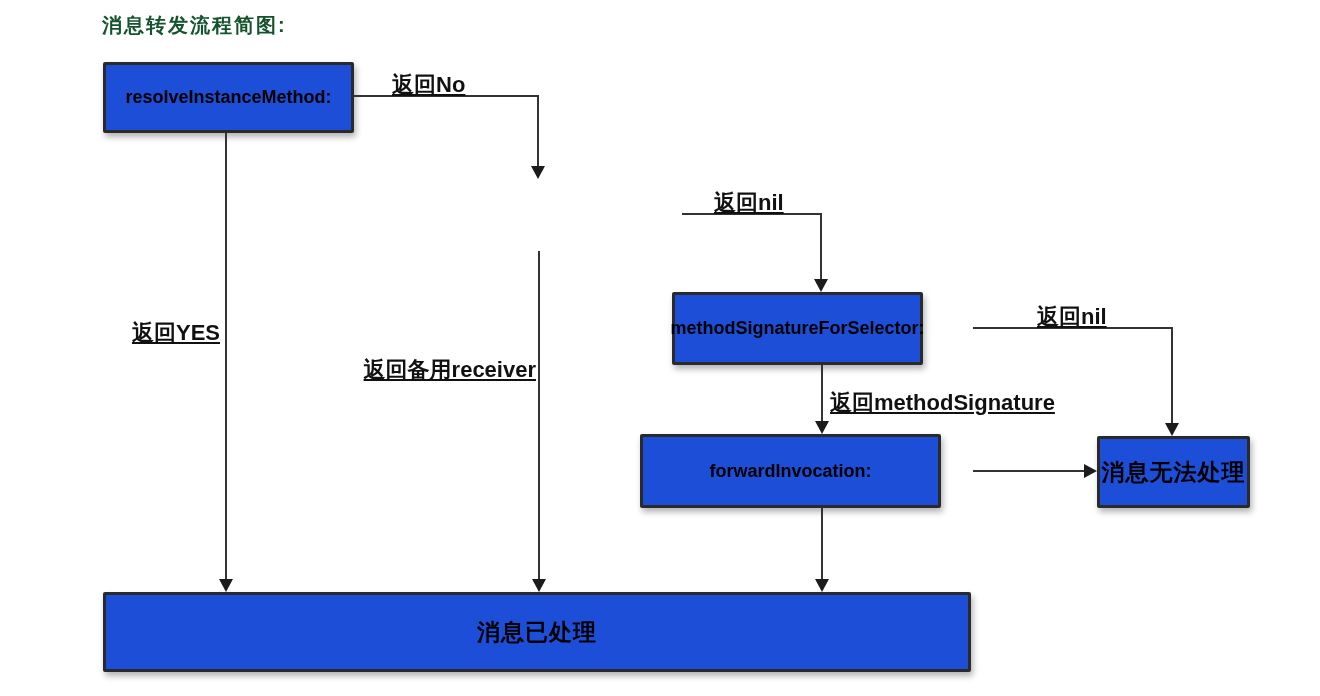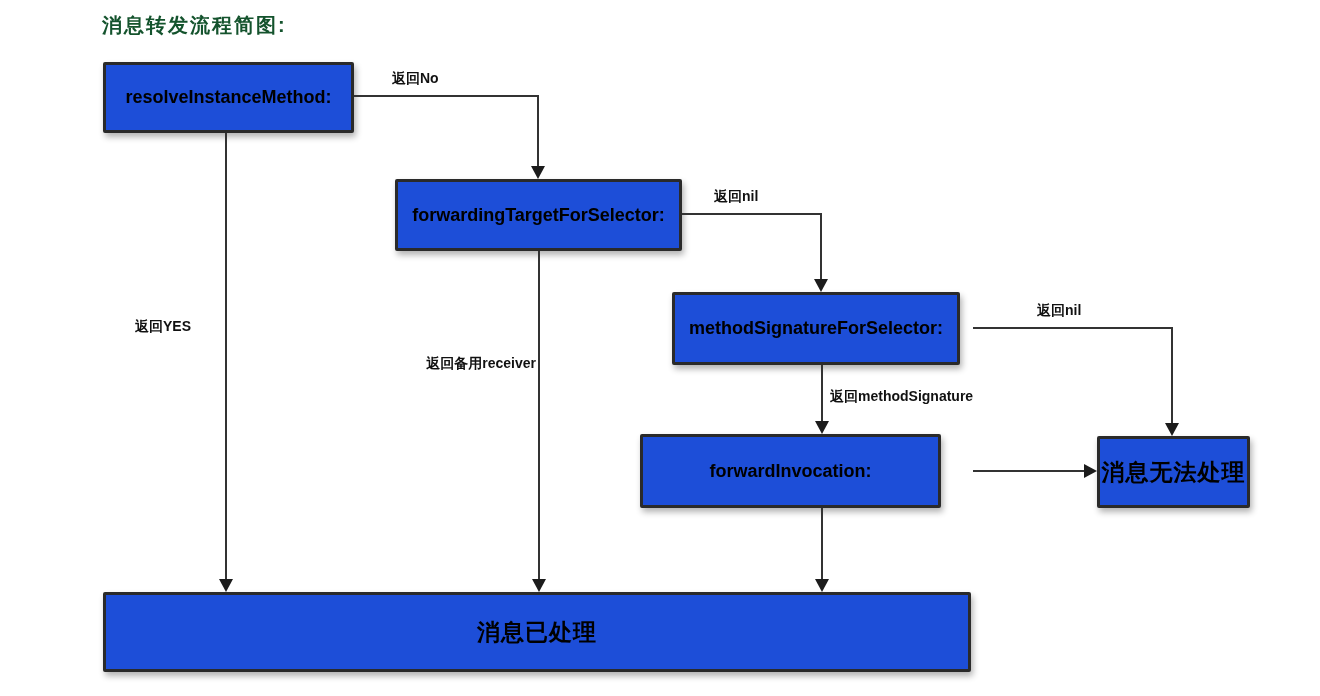--- a/index.html
+++ b/index.html
@@ -49,54 +49,54 @@
   .arr-right{
     position:absolute;
     width:0;height:0;
     border-top:7px solid transparent;
     border-bottom:7px solid transparent;
     border-left:13px solid #1c1c1c;
   }
   .elabel{
     position:absolute;
     font-weight:bold;
-    font-size:14px;
+    font-size:22px;
     white-space:nowrap;
     color:#111;
+    text-decoration:underline;
   }
   
   #n0{left:103px; top:62px;  width:251px; height:71px;}
   #n1{left:395px; top:179px; width:287px; height:72px;}
-  #n2{left:672px; top:292px; width:288px; height:73px;}
+  #n2{left:672px; top:292px; width:251px; height:73px;}
   #n3{left:640px; top:434px; width:301px; height:74px;}
   #n4{left:1097px;top:436px; width:153px; height:72px;}
   #n5{left:103px; top:592px; width:868px; height:80px;}
 </style>
 </head>
 <body>
 
 <div id="canvas">
 
   <div class="title">消息转发流程简图:</div>
 
   <div class="node" id="n0">resolveInstanceMethod:</div>
-  <div class="node" id="n1">forwardingTargetForSelector:</div>
   <div class="node" id="n2">methodSignatureForSelector:</div>
   <div class="node" id="n3">forwardInvocation:</div>
   <div class="node cjk" id="n4">消息无法处理</div>
   <div class="node cjk" id="n5">消息已处理</div>
 
   <div class="hline" style="left:354px;top:95px;width:185px;"></div>
   <div class="vline" style="left:537px;top:95px;height:72px;"></div>
   <div class="arr-down" style="left:531px;top:166px;"></div>
   <div class="elabel" style="left:392px;top:70px;">返回No</div>
 
   <div class="vline" style="left:225px;top:133px;height:448px;"></div>
   <div class="arr-down" style="left:219px;top:579px;"></div>
-  <div class="elabel" style="right:1129px;top:318px;">返回YES</div>
+  <div class="elabel" style="right:1100px;top:318px;">返回YES</div>
 
   <div class="hline" style="left:682px;top:213px;width:140px;"></div>
   <div class="vline" style="left:820px;top:213px;height:68px;"></div>
   <div class="arr-down" style="left:814px;top:279px;"></div>
   <div class="elabel" style="left:714px;top:188px;">返回nil</div>
 
   <div class="vline" style="left:538px;top:251px;height:330px;"></div>
   <div class="arr-down" style="left:532px;top:579px;"></div>
   <div class="elabel" style="right:784px;top:355px;">返回备用receiver</div>
 

